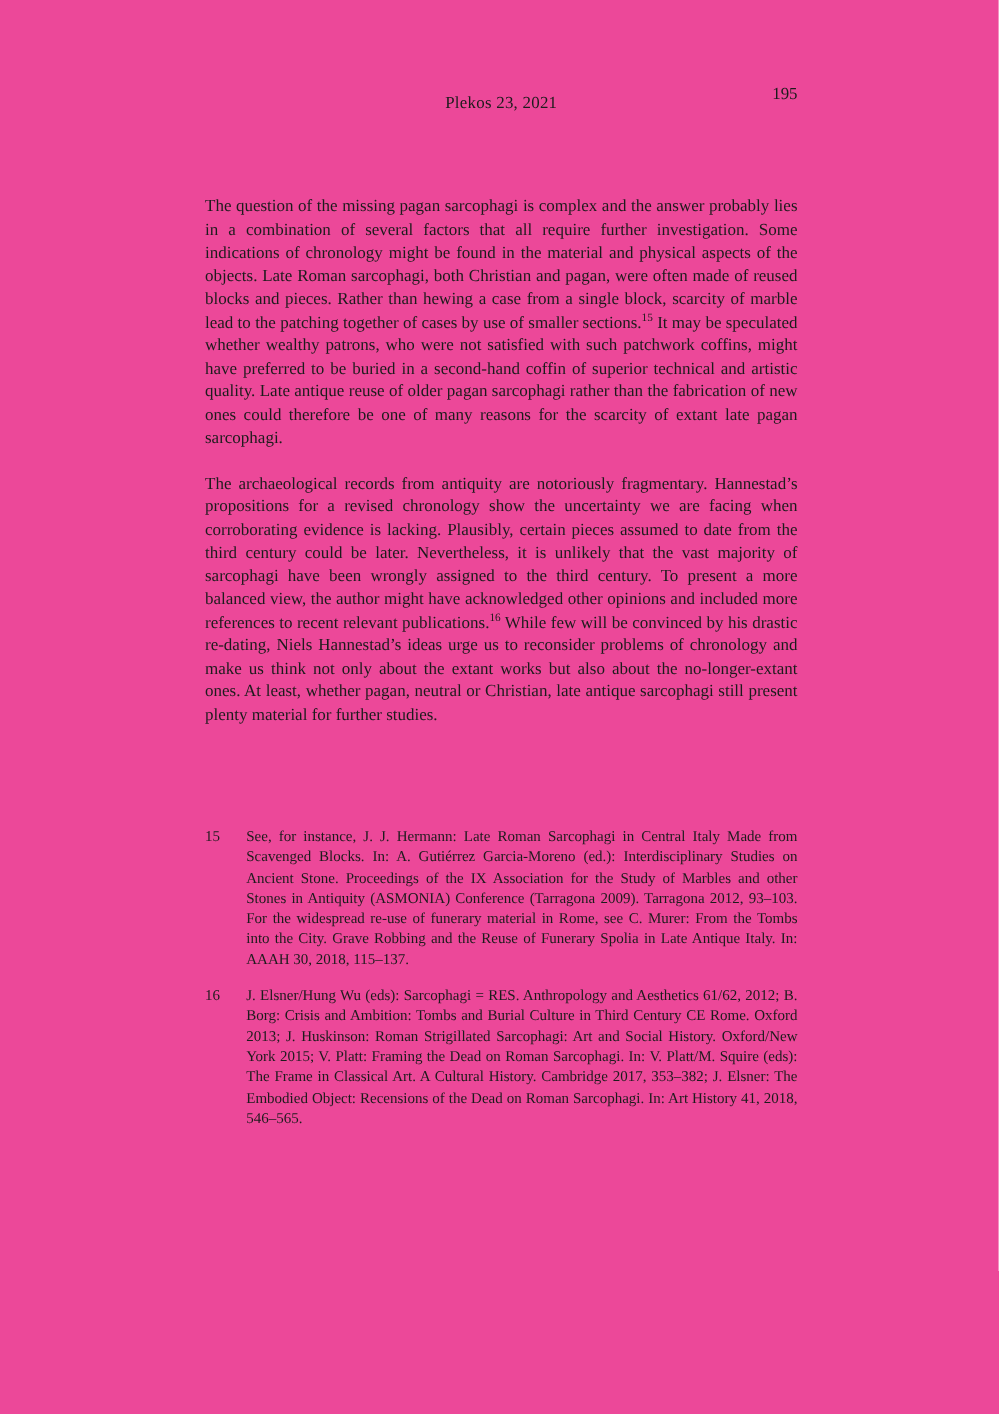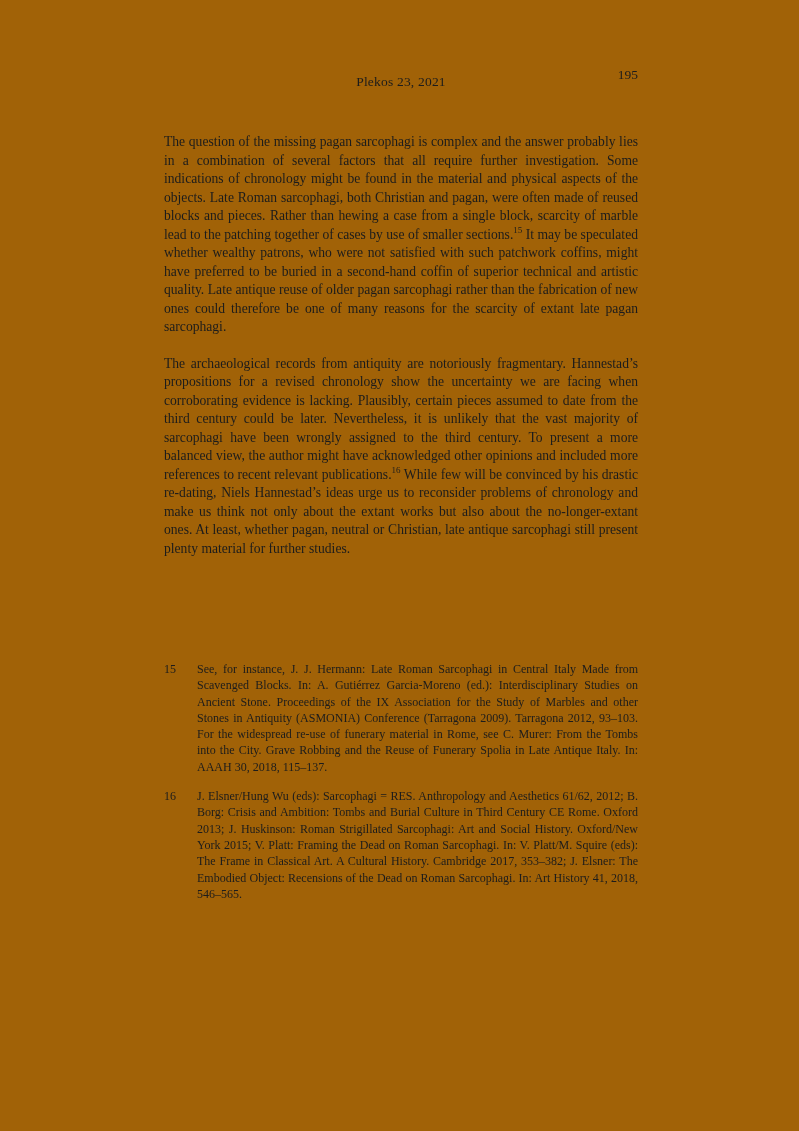--- a/index.html
+++ b/index.html
@@ -4,21 +4,21 @@
 <style>
   html, body {
     margin: 0;
     padding: 0;
     background: #ffffff;
   }
   .page {
     position: relative;
     width: 799px;
     height: 1131px;
-    background: #a16207;
+    background: #ec4899;
     font-family: "Liberation Serif", serif;
     color: #1c1c1c;
     overflow: hidden;
   }
   .header {
     position: absolute;
     top: 74px;
     left: 164px;
     width: 474px;
     font-size: 13.5px;
@@ -28,21 +28,21 @@
     text-align: center;
     letter-spacing: 0.2px;
   }
   .page-number {
     position: absolute;
     right: 0;
     top: -7px;
   }
   .body-text {
     position: absolute;
-    top: 133px;
+    top: 156px;
     left: 164px;
     width: 474px;
     font-size: 13.6px;
     line-height: 18.5px;
     text-align: justify;
   }
   .para {
     margin: 0 0 18px 0;
   }
   .note-ref {

